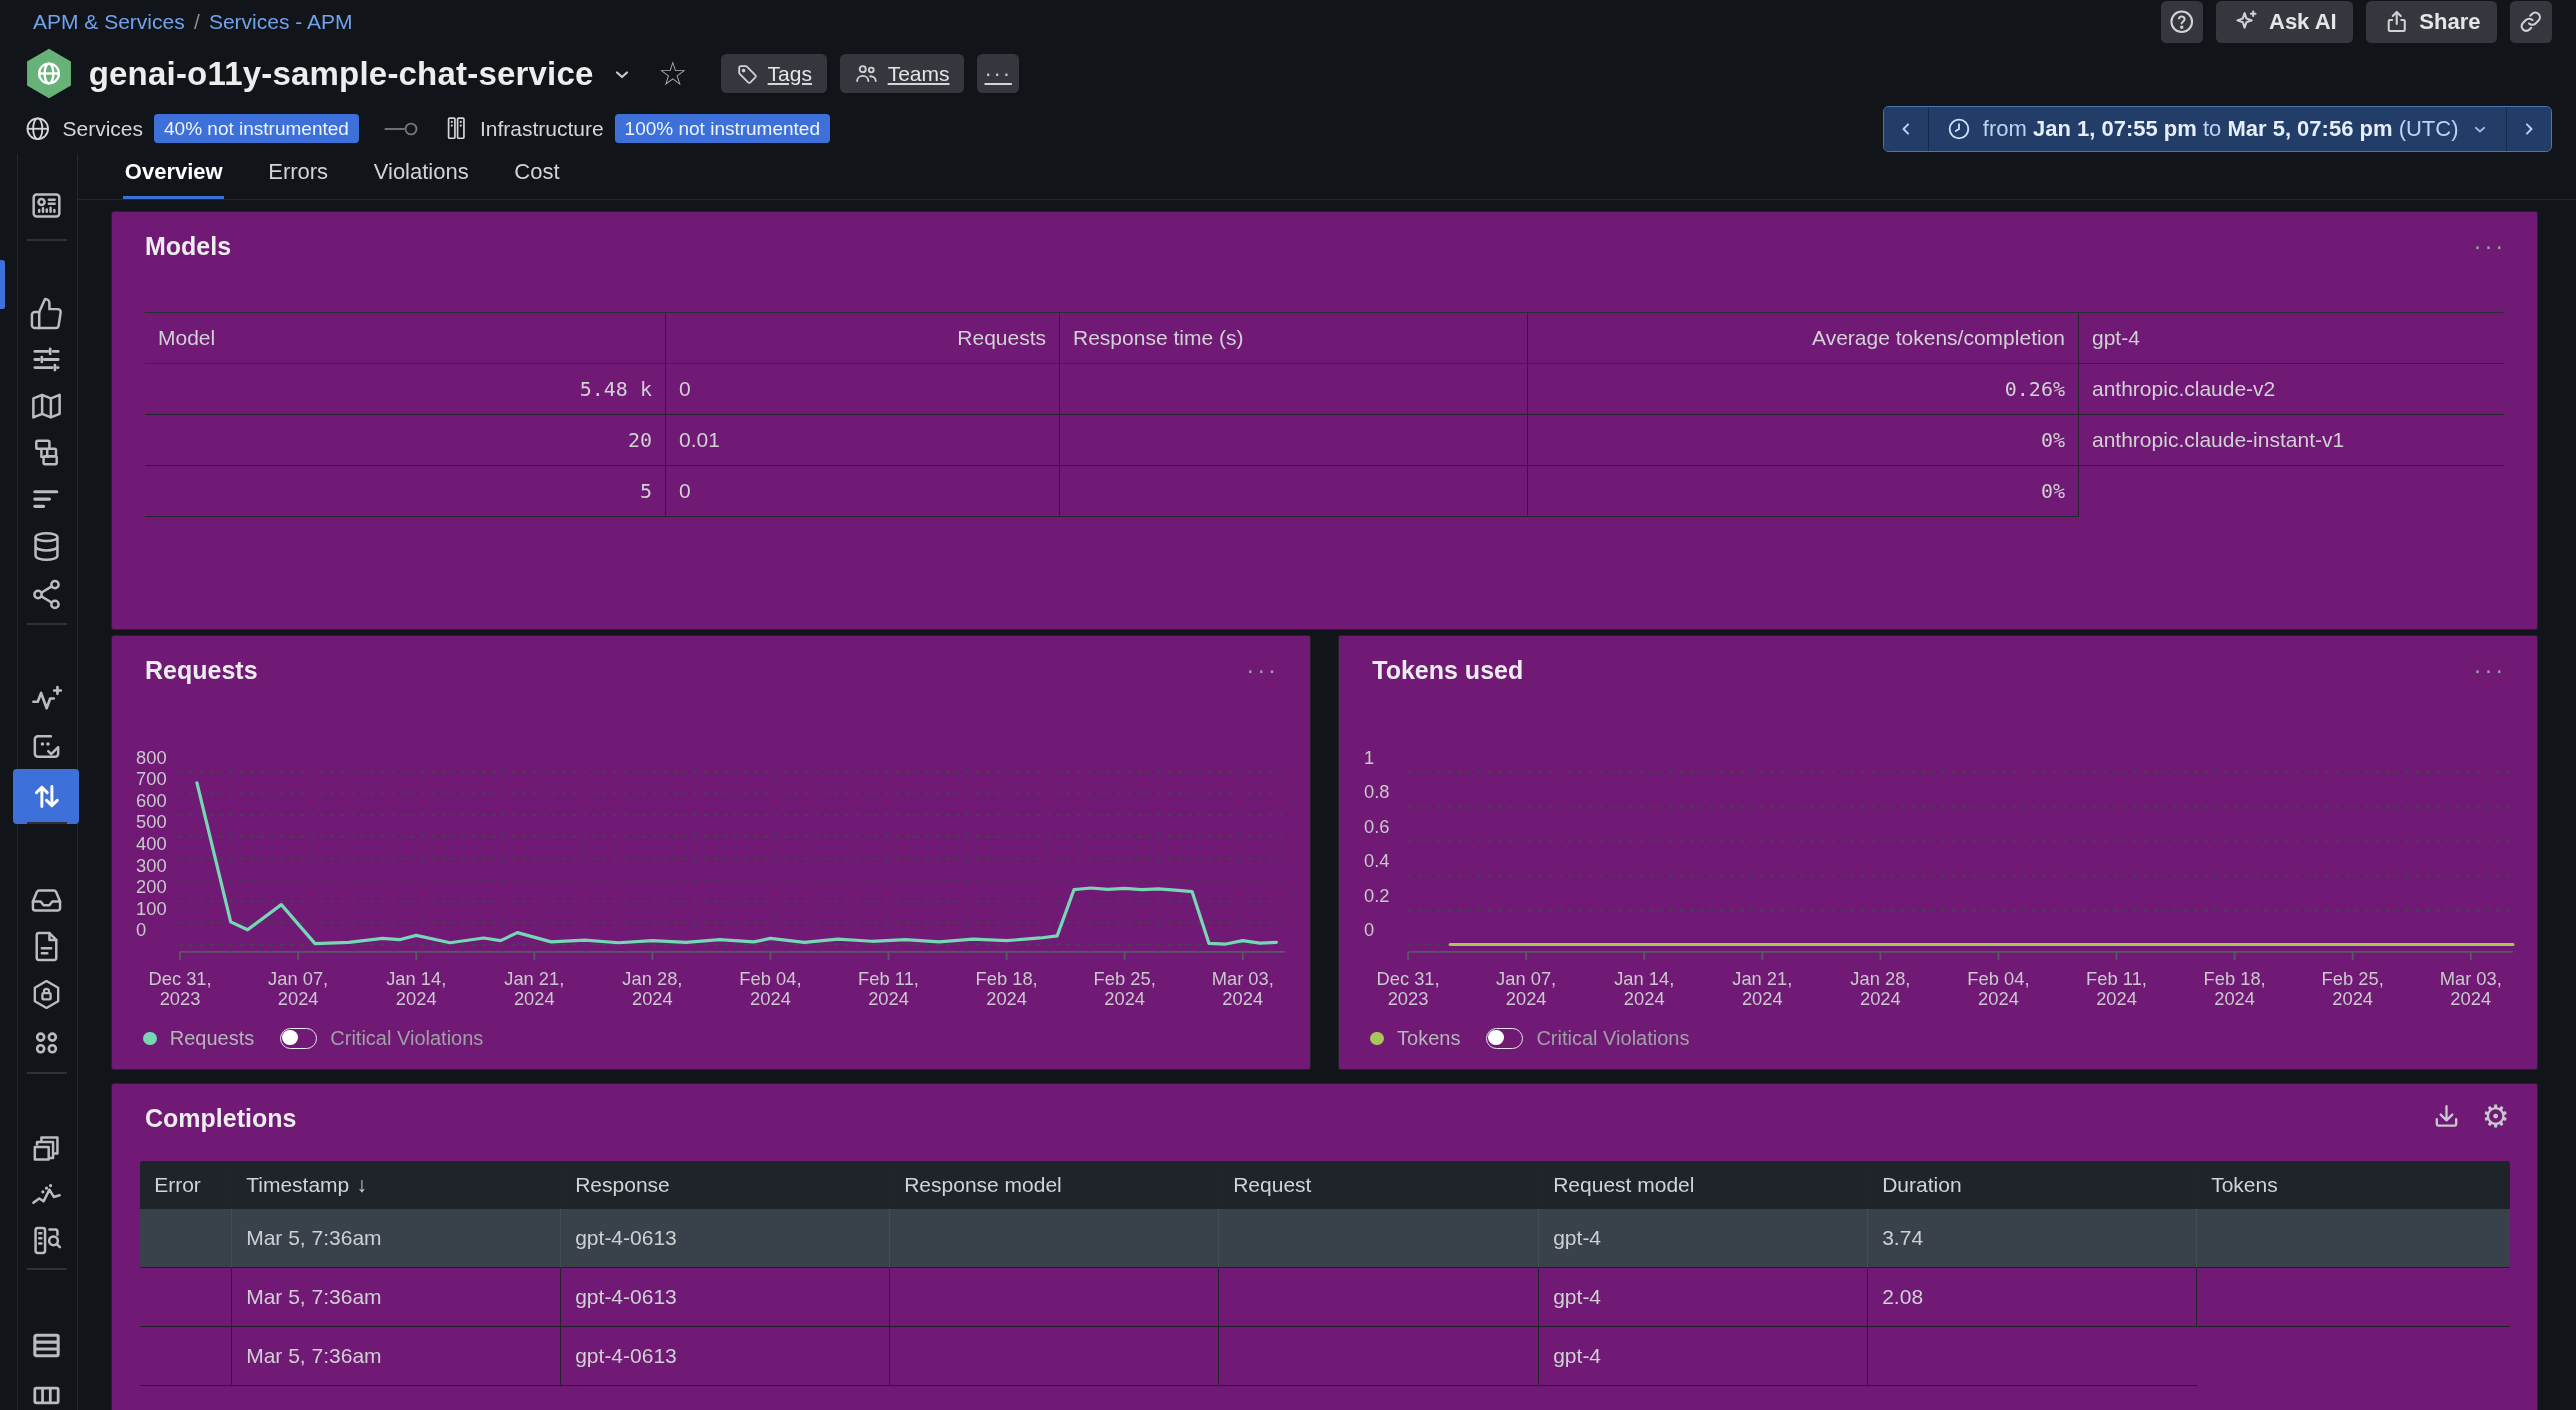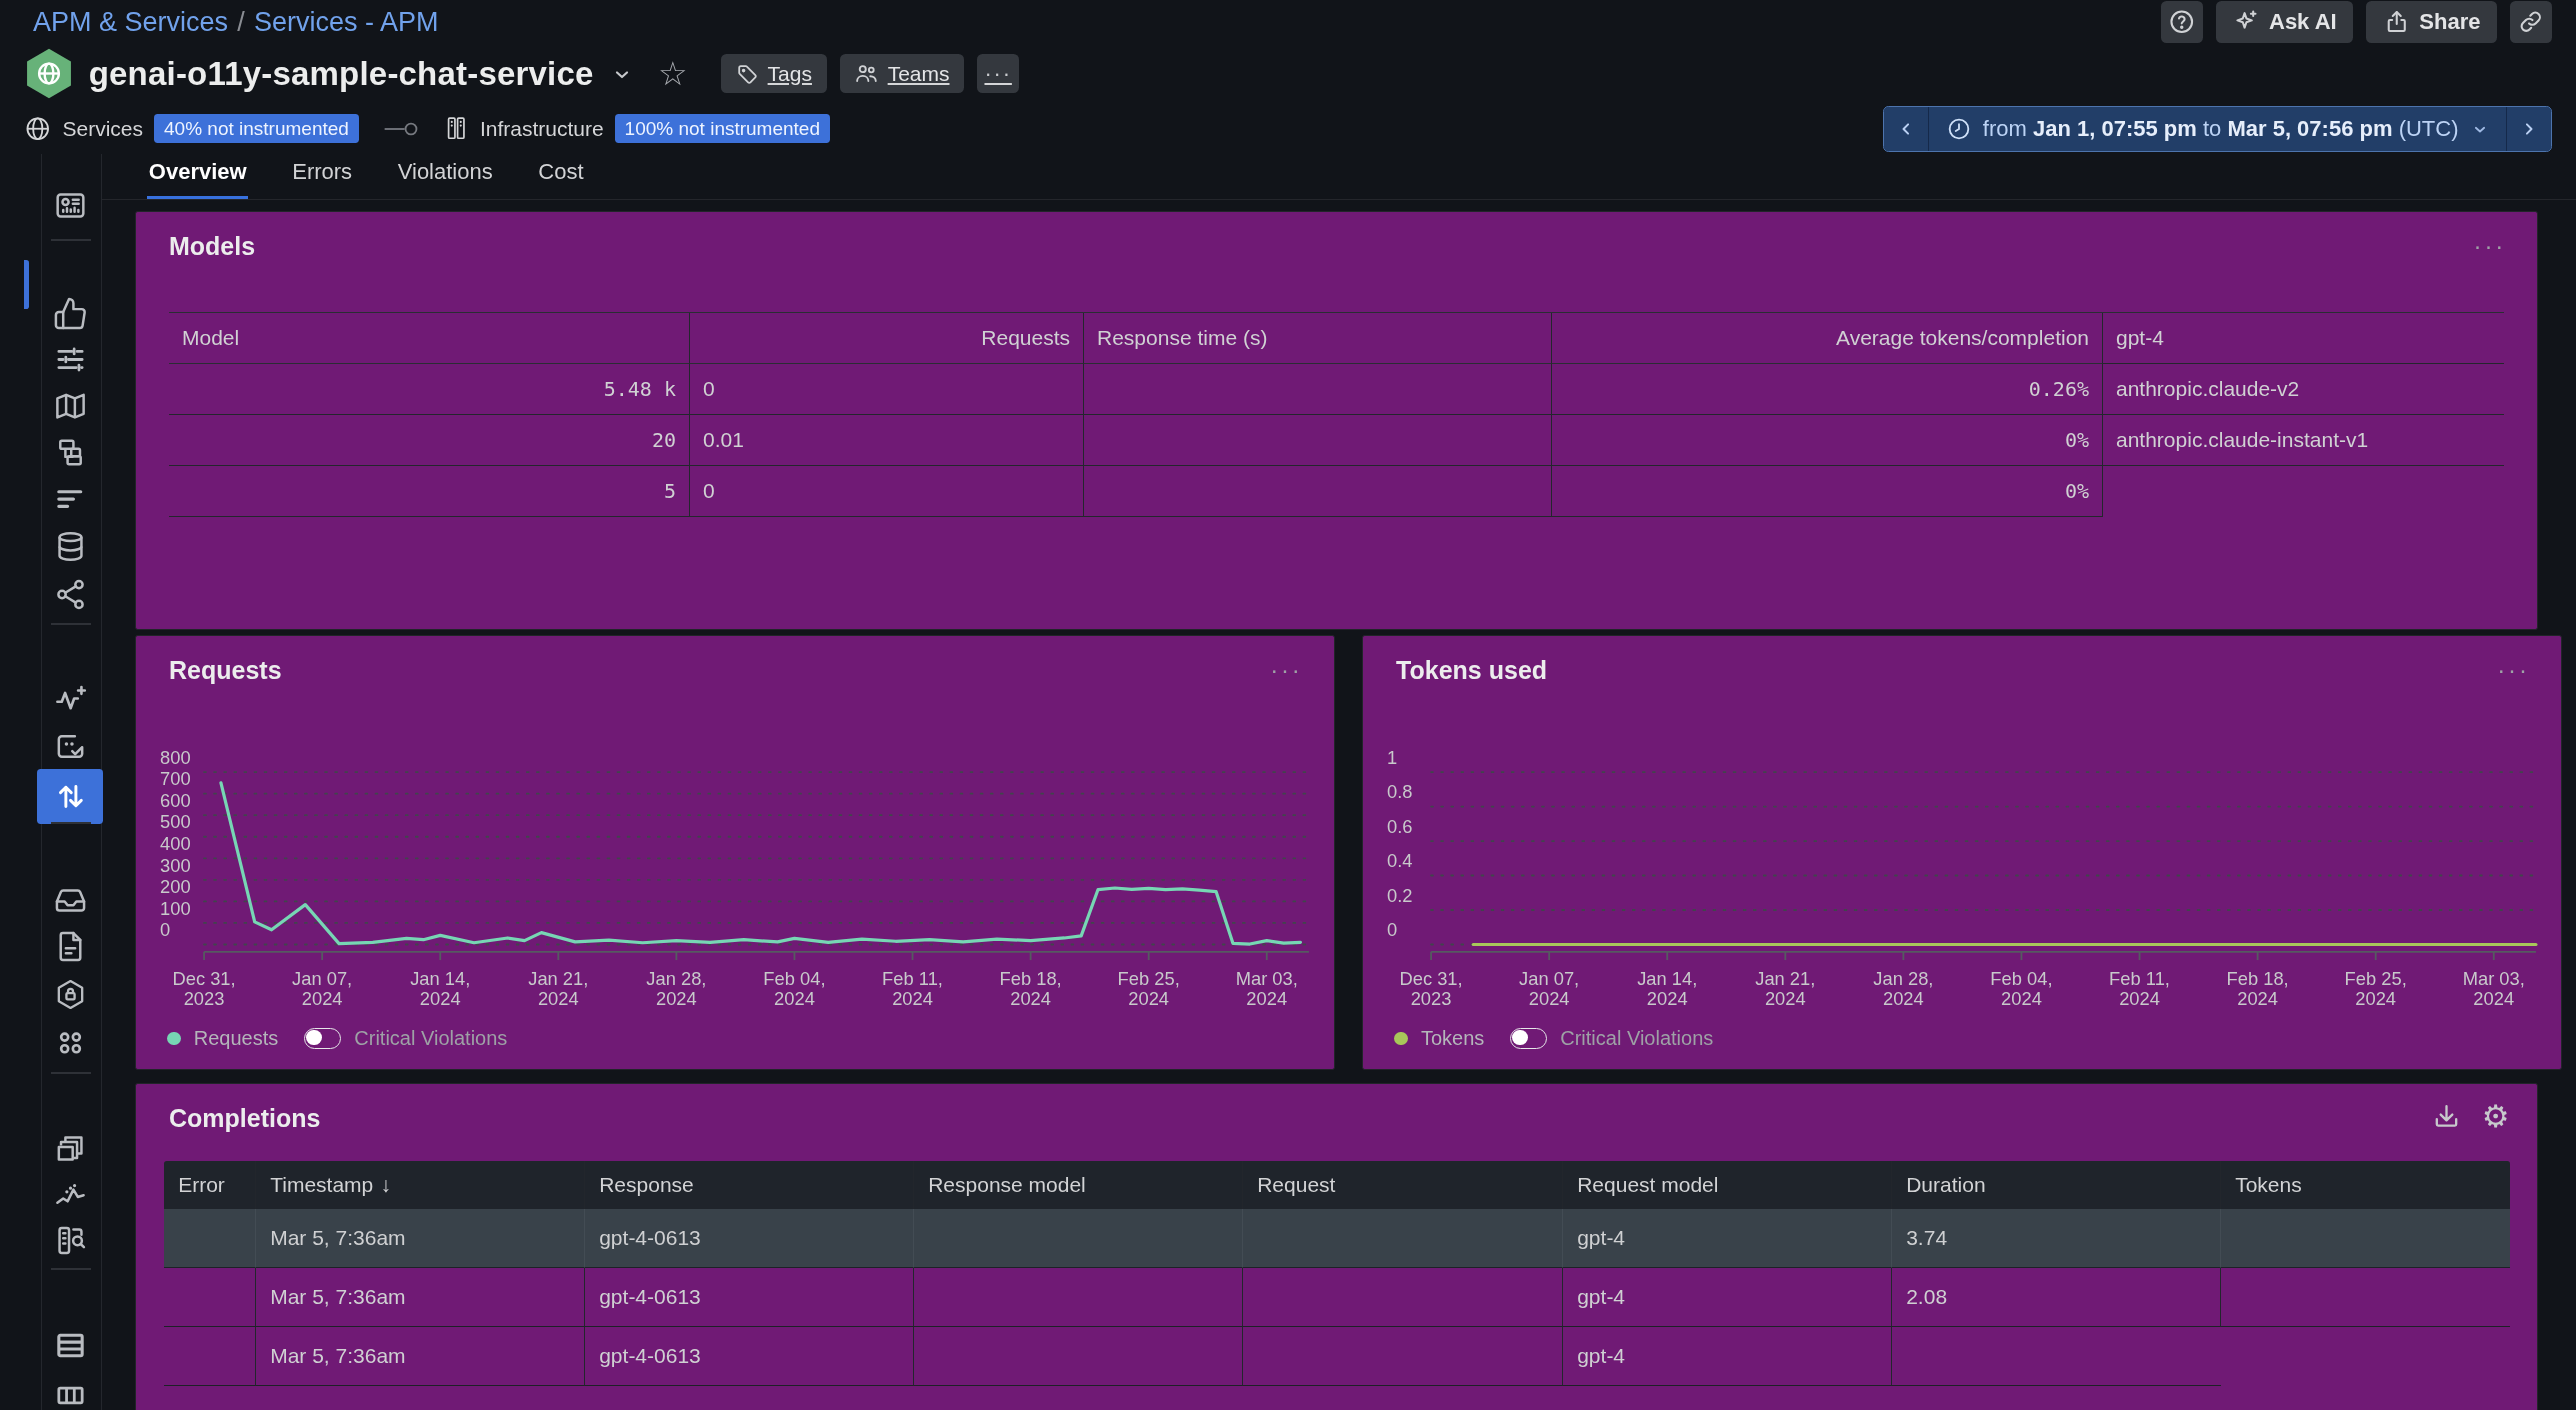--- a/index.html
+++ b/index.html
@@ -2,21 +2,21 @@
 <html style="font-size:14.7px"><head>
 <meta charset="utf-8">
 <style>
   * { margin:0; padding:0; box-sizing:border-box; }
   html,body { width:2576px; height:1410px; overflow:hidden; background:#111419; color:#d5d6d8;
     font-family:"Liberation Sans", sans-serif; }
   svg { display:block; }
 
   
   .topbar { height:44px; display:flex; align-items:center; padding:0 24px 0 33px; }
-  .crumbs { font-size:27px; color:#71a2ec; display:flex; gap:9.2px; align-items:center;justify-content:space-between; }
+  .crumbs { font-size:21px; color:#71a2ec; display:flex; gap:9.2px; align-items:center;justify-content:space-between; }
   .crumbs .sep { color:#8a8d93; }
   .crumbs a { color:#71a2ec; text-decoration:none; cursor:pointer; }
   .top-actions { margin-left:auto; display:flex; gap:13px; align-items:center;border-radius:19px; }
   .tbtn { background:#34383e; border:none; border-radius:5.5px; height:42px; padding:0 16.5px;
     color:#e4e5e7; font-size:22px; display:flex; align-items:center; gap:9.2px; cursor:pointer;
     font-family:"Liberation Sans", sans-serif; font-weight:600;}
   .tbtn.icon-only { width:42px; padding:0; justify-content:center; }
 
   .titlerow { height:59px; display:flex; align-items:center; padding:0 24px; gap:14.7px; }
   .hexwrap { width:50px; height:53px; }
@@ -35,21 +35,21 @@
 
   .timepicker { margin-left:auto; display:flex; align-items:stretch; height:46px;
     border:0.9px solid #4d74ad; border-radius:5.5px; overflow:hidden; background:#223e68; }
   .tp-side { width:44px; display:flex; align-items:center; justify-content:center; cursor:pointer;
     color:#b9cff2; background:#223e68; border:none; }
   .tp-main { display:flex; align-items:center; gap:11px; padding:0 16.5px; font-size:22px; color:#bcd3f5;
     border-left:0.9px solid #15294a; border-right:0.9px solid #15294a; cursor:pointer; }
   .tp-main b { color:#e6eefb; font-weight:700; }
 
   
-  .shell { display:flex; height:1256px;padding-left:24px; }
+  .shell { display:flex; height:1256px; }
   .sidebar { position:relative; width:78px; border-right:0.9px solid #24272d; flex:none; }
   .rail-line { position:absolute; left:16.5px; top:0; bottom:0; width:0.9px; background:#24272d; }
   .rail-indicator { position:absolute; left:0; top:106px; width:4.6px; height:49px; background:#3d71d9;
     border-radius:0 2.8px 2.8px 0; }
   .nav-ic { position:absolute; left:13px; width:66px; height:48px; display:flex; align-items:center;
     justify-content:center; color:#b9bcc1; cursor:pointer; border-radius:3.7px; }
   .nav-ic.active { background:#3d71d9; color:#ffffff; height:55px; }
   .nav-div { position:absolute; left:27px; width:40px; height:1.8px; background:#2e3137; }
 
   .main { flex:1; min-width:0; }

